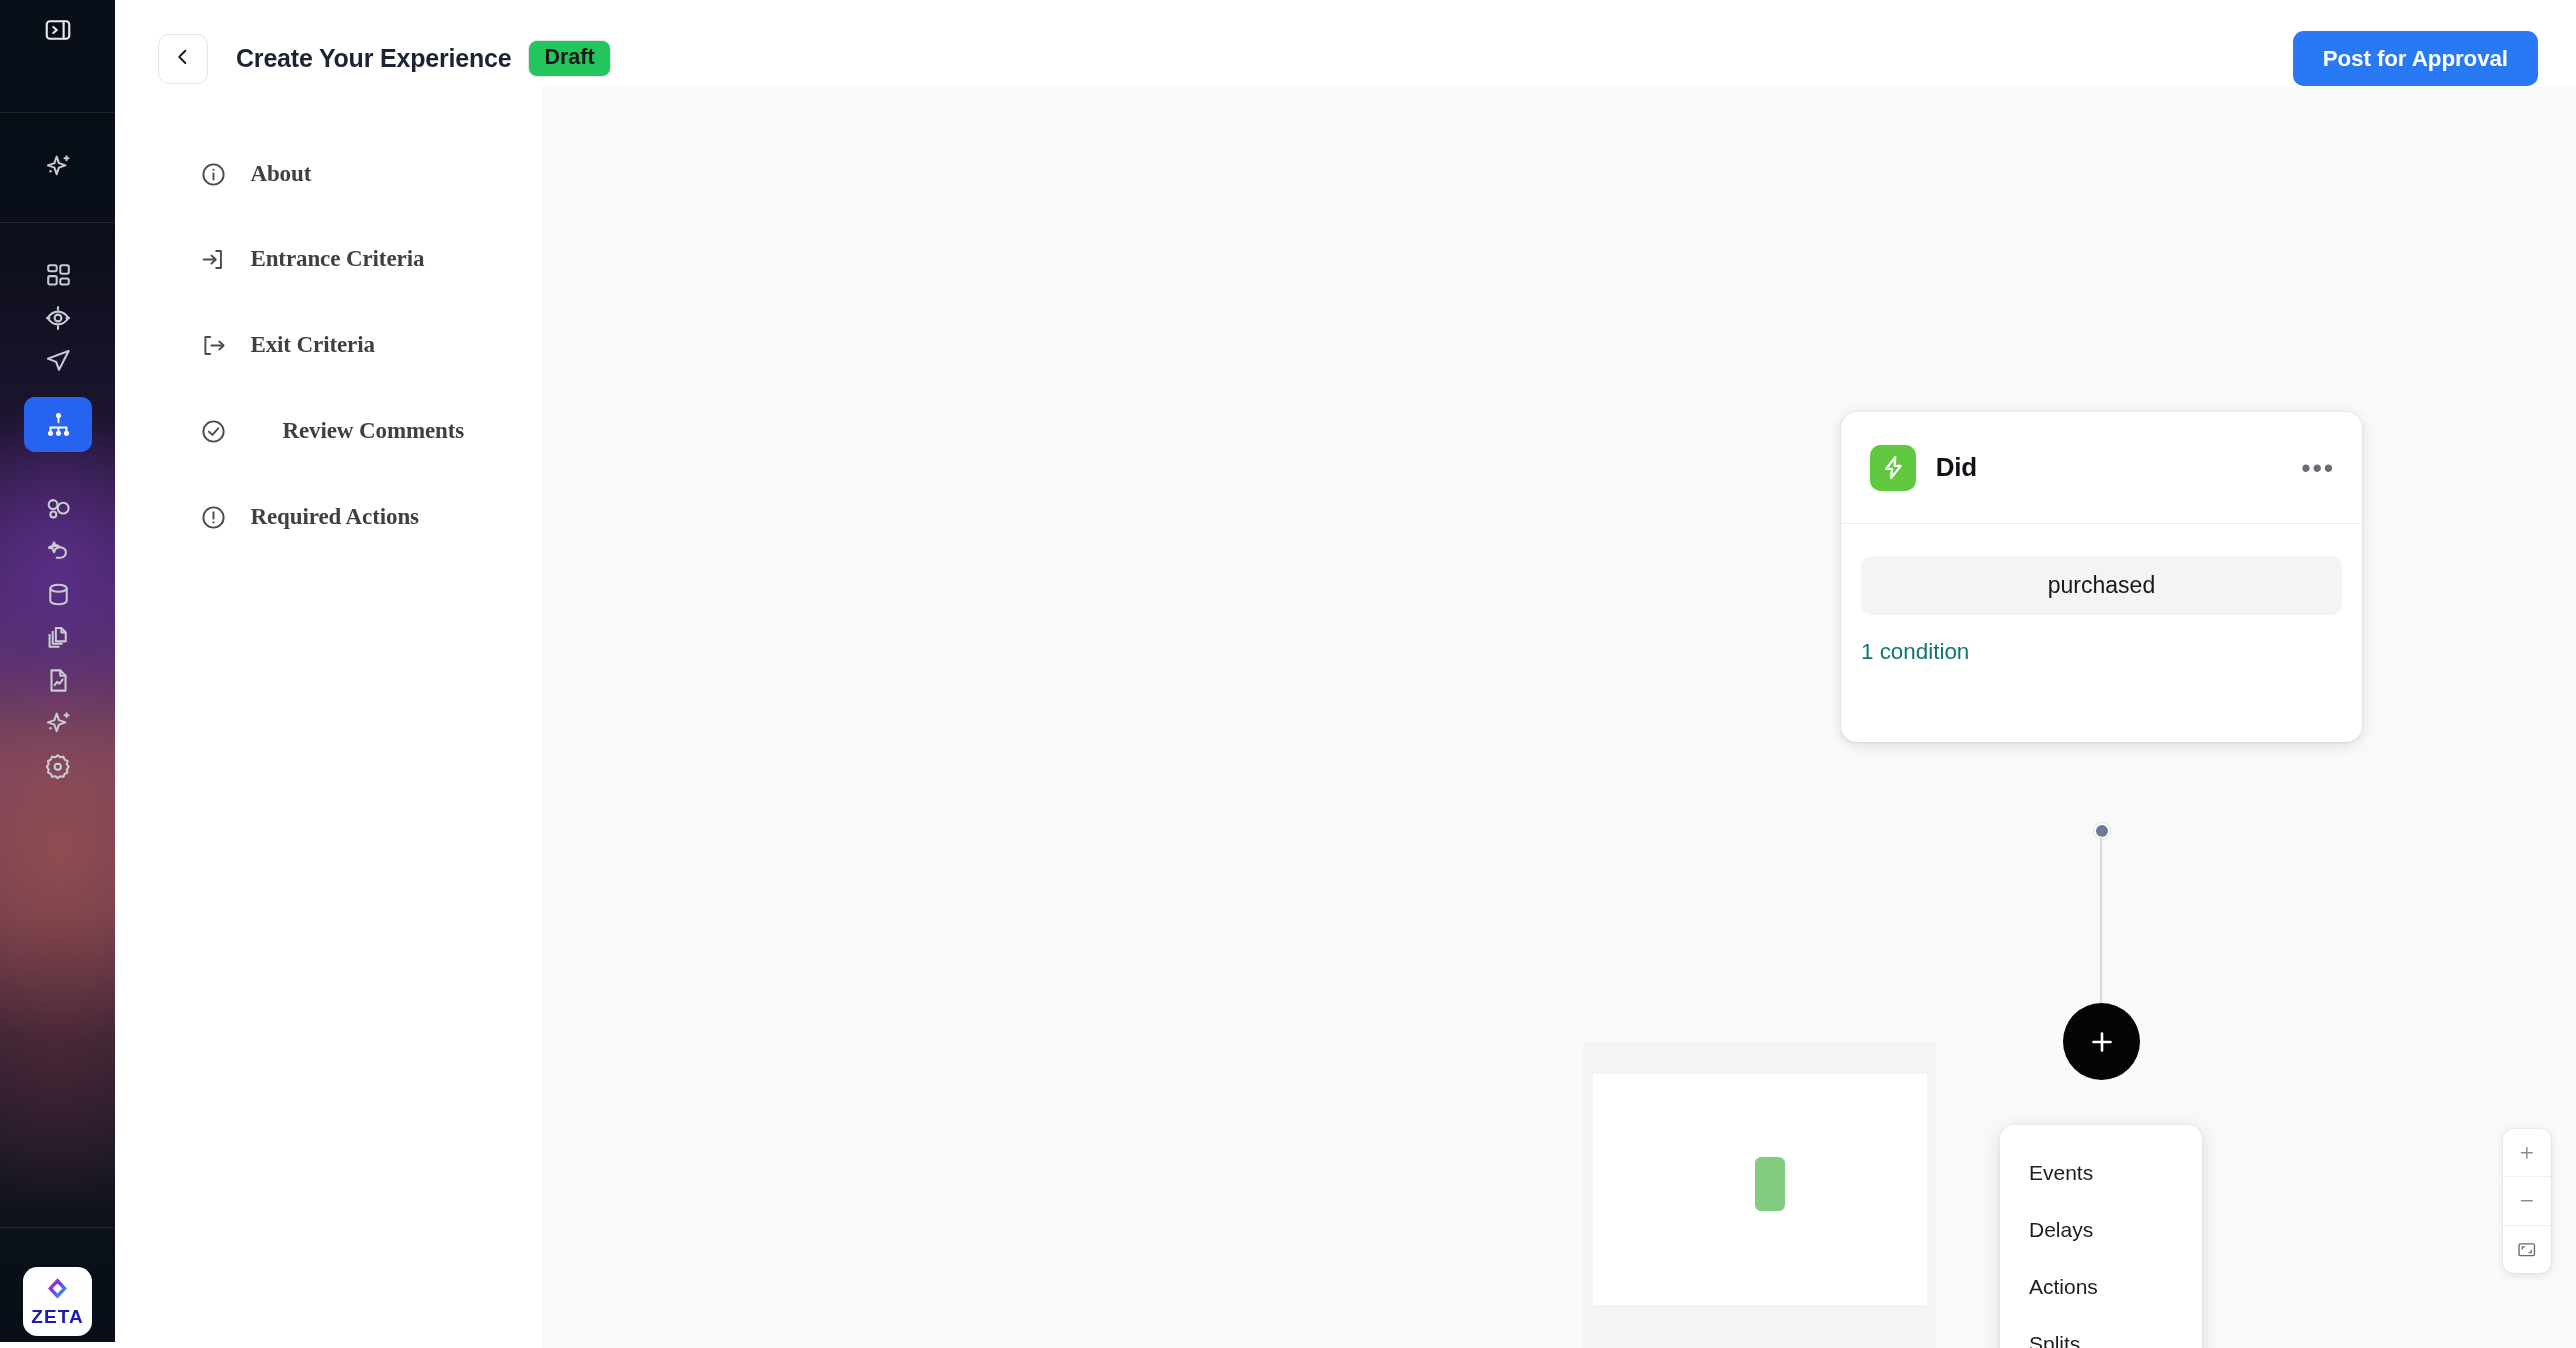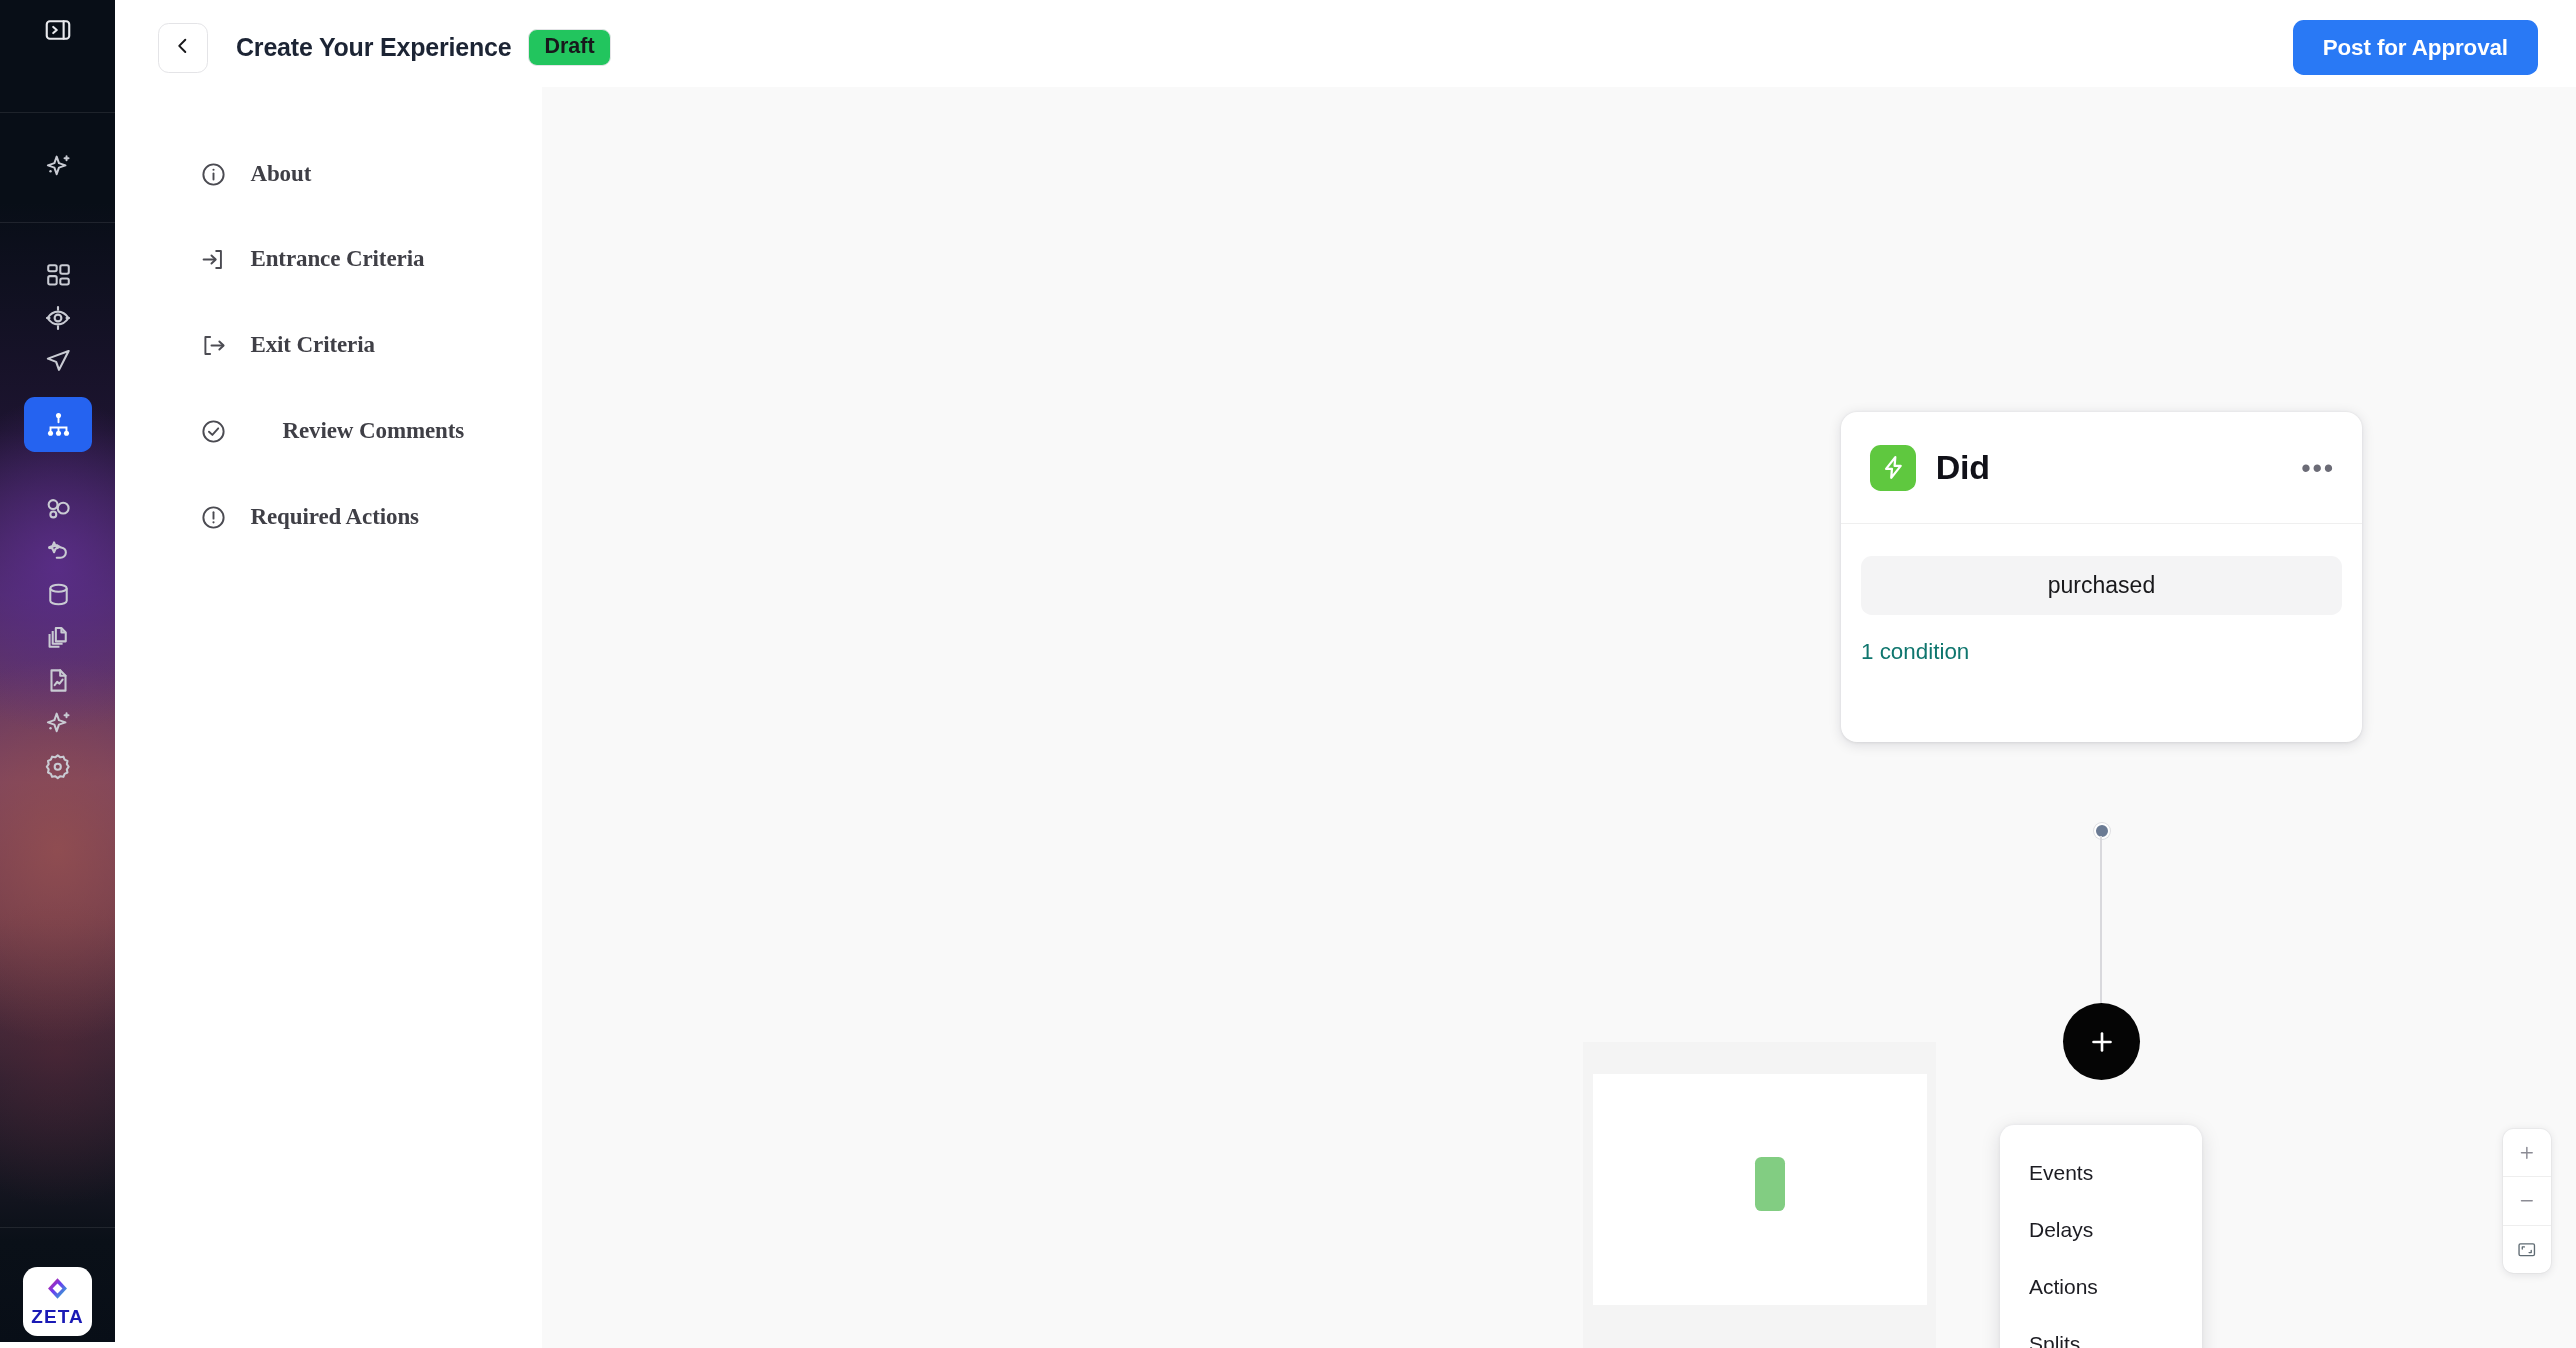--- a/index.html
+++ b/index.html
@@ -43,21 +43,21 @@
     width: 69px; height: 69px; border-radius: 14.3px;
     background: #ffffff;
     display: flex; flex-direction: column;
     align-items: center; justify-content: center;
     gap: 0.9px;
   }
   .rail-logo .zt { font-size: 19px; font-weight: 700; color: #1a1ab5; letter-spacing: 1.1px; font-family: "Liberation Sans", sans-serif; }
 
   
   .header {
-    position: absolute; left: 115px; top: 5px;
+    position: absolute; left: 115px; top: 16px;
     width: 2461px; height: 86px;
     background: #fff;
     border-bottom: 0.9px solid #ececec;
     display: flex; align-items: center;
   }
   .back-btn {
     margin-left: 43px;
     width: 50px; height: 50px;
     border: 0.9px solid #e4e4e7; border-radius: 10.7px;
     background: #fff;
@@ -131,21 +131,21 @@
     position: relative;
   }
   .node-icon {
     width: 46px; height: 46px; border-radius: 10.7px;
     background: #5fc83f;
     display: flex; align-items: center; justify-content: center;
     flex: 0 0 auto;
   }
   .node-title {
     margin-left: 19.7px;
-    font-size: 34px; font-weight: 700; color: #111118;
+    font-size: 26px; font-weight: 700; color: #111118;
     letter-spacing: -0.2px;
   }
   .node-more {
     position: absolute; right: 27px; top: 50%; transform: translateY(-50%);
     font-size: 27px; color: #6b6b76; letter-spacing: 1.8px; line-height: 0.4;
   }
   .node-body { padding: 32px 20px 0; }
   .node-chip {
     height: 59px; border-radius: 10.7px; background: #f4f4f5;
     display: flex; align-items: center; justify-content: center;

